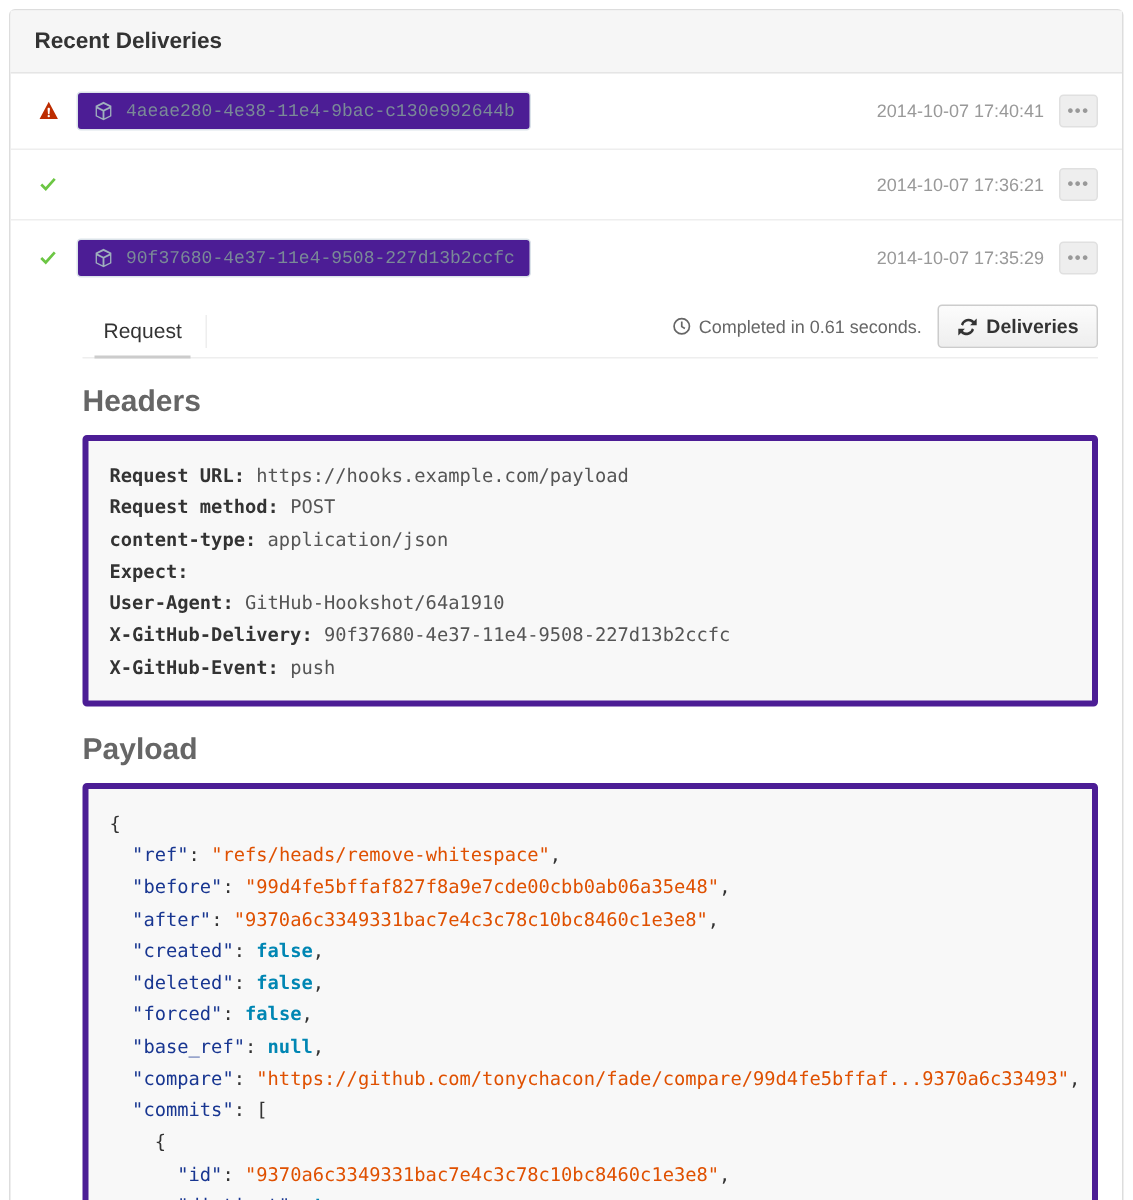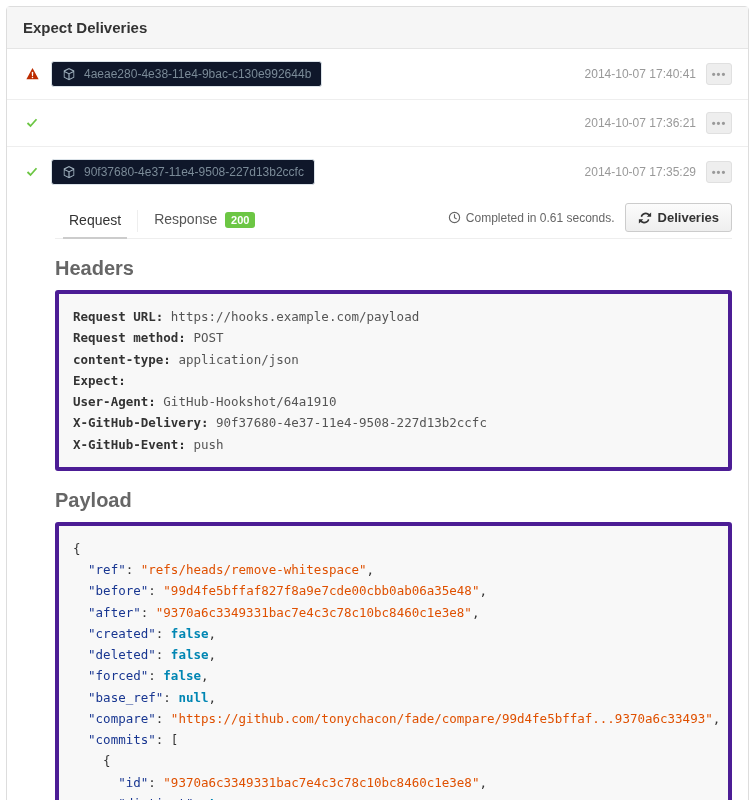--- a/index.html
+++ b/index.html
@@ -30,25 +30,25 @@
     padding: 12px 16px;
     border-bottom: 1px solid #eee;
     gap: 10px;
   }
   .delivery-row:last-of-type { border-bottom: none; }
   .status-col { width: 18px; display:flex; align-items:center; justify-content:center;}
   .guid-chip {
     display: inline-flex;
     align-items: center;
     gap: 8px;
-    background: #0f172a;
+    background: #4c1d95;
     border: 1px solid #dbe3e9;
     border-radius: 3px;
     padding: 5px 10px;
-    font-family: Liberation Sans, sans-serif;
+    font-family: Liberation Mono, monospace;
     font-size: 12px;
     color: #7a8a97;
     cursor: pointer;
   }
   .guid-chip .cube { color:#9fb0bd; }
   .ts {
     margin-left: auto;
     color: #999;
     font-size: 12px;
   }
@@ -118,21 +118,21 @@
   .hv { color:#555;}
   .jk { color:#183691;}      
   .js { color:#df5000;}      
   .jn { color:#0086b3;font-weight:bold;}         
   svg { display:block;}
 </style>
 </head>
 <body>
 
 <div class="panel">
-  <div class="panel-header">Expect Deliveries</div>
+  <div class="panel-header">Recent Deliveries</div>
 
   <div class="delivery-row">
     <div class="status-col">
       <svg width="15" height="14" viewBox="0 0 16 16">
           <path fill="#bd2c00" d="M8 1l7 13H1L8 1zm0 4.5c-.5 0-.9.4-.9.9l.3 3.6c0 .3.3.5.6.5s.6-.2.6-.5l.3-3.6c0-.5-.4-.9-.9-.9zM8 12.8a.9.9 0 100-1.8.9.9 0 000 1.8z"></path>
         </svg>
     </div>
     <span class="guid-chip">
       <span class="cube">
         <svg width="14" height="14" viewBox="0 0 16 16">
@@ -171,24 +171,20 @@
     </span>
     <span class="ts">2014-10-07 17:35:29</span>
     <div class="kebab">•••</div>
   </div>
 
   <div class="detail-area">
 
     <div class="tabs-row">
       <div class="tab active">Request</div>
       <div class="tab-sep"></div>
-      <div class="tab">
-        <span>Response</span>
-        <span class="status-pill">200</span>
-      </div>
       <div class="tabs-right">
         <div class="completed">
           <span>
             <svg width="13" height="13" viewBox="0 0 16 16">
                 <circle cx="8" cy="8" r="6.3" fill="none" stroke="#666" stroke-width="1.4"></circle>
                 <path d="M8 4v4.3l2.6 1.6" fill="none" stroke="#666" stroke-width="1.4"></path>
               </svg>
           </span>
           <span>Completed in 0.61 seconds.</span>
         </div>

